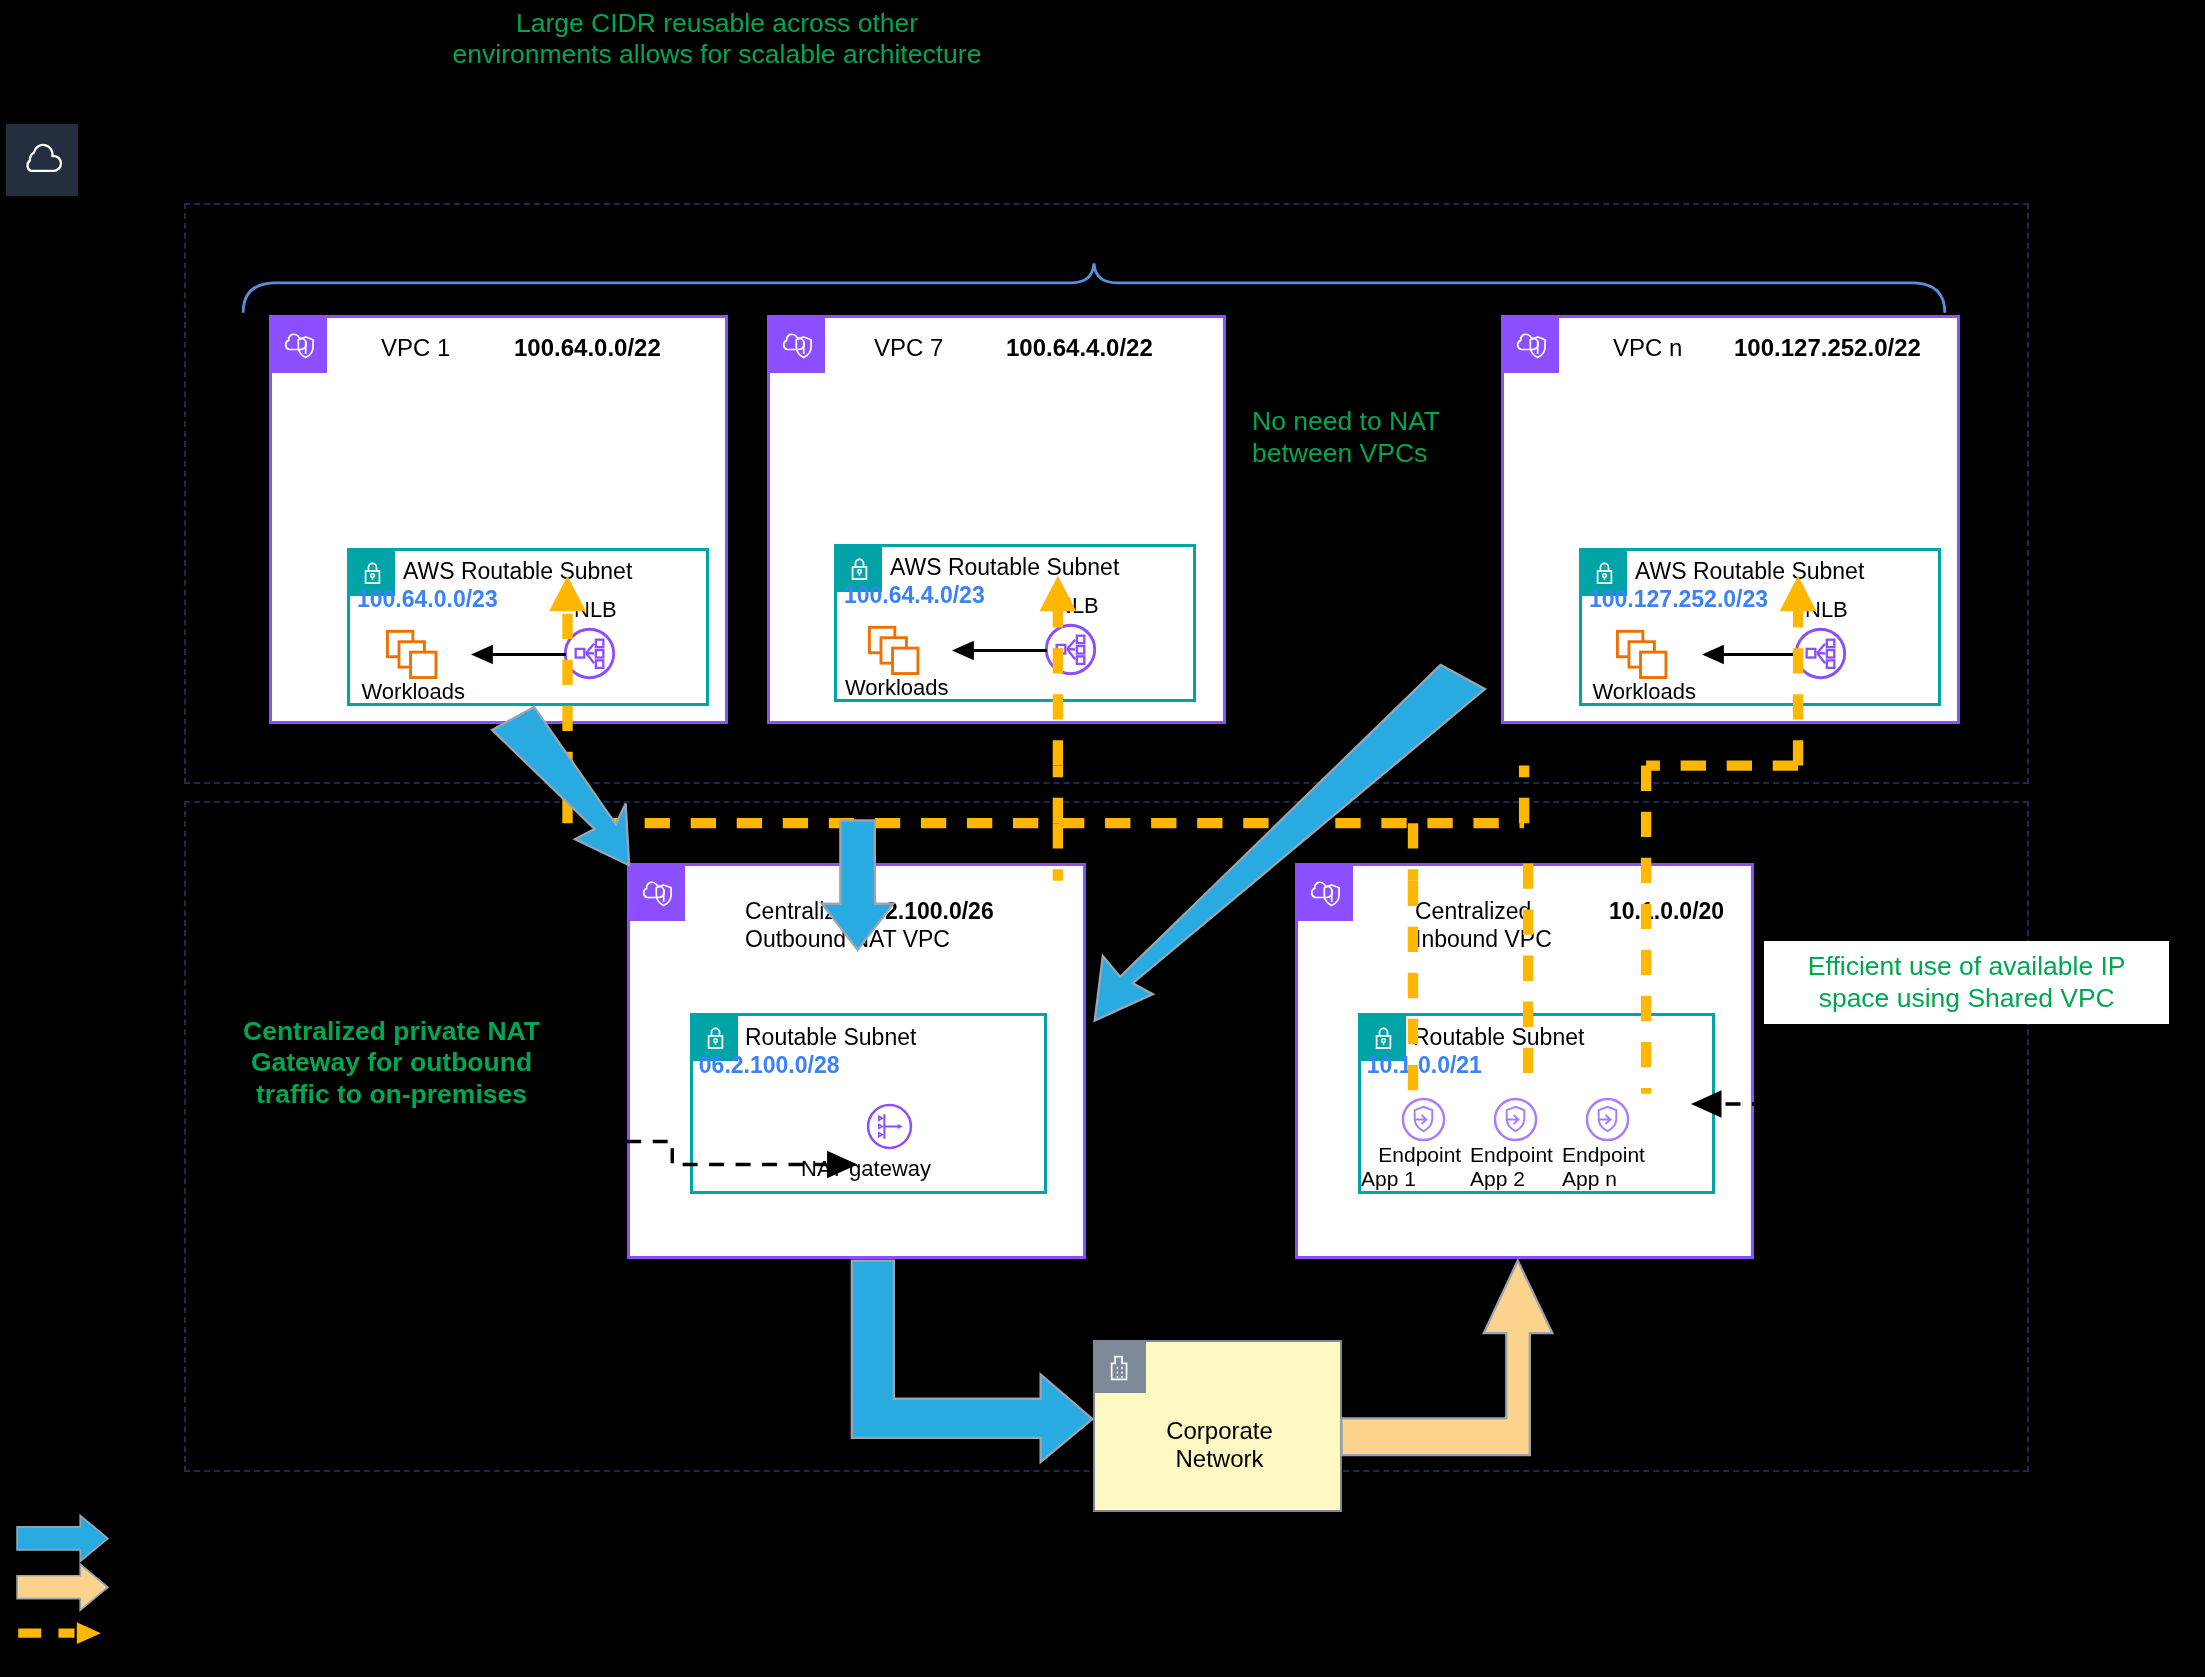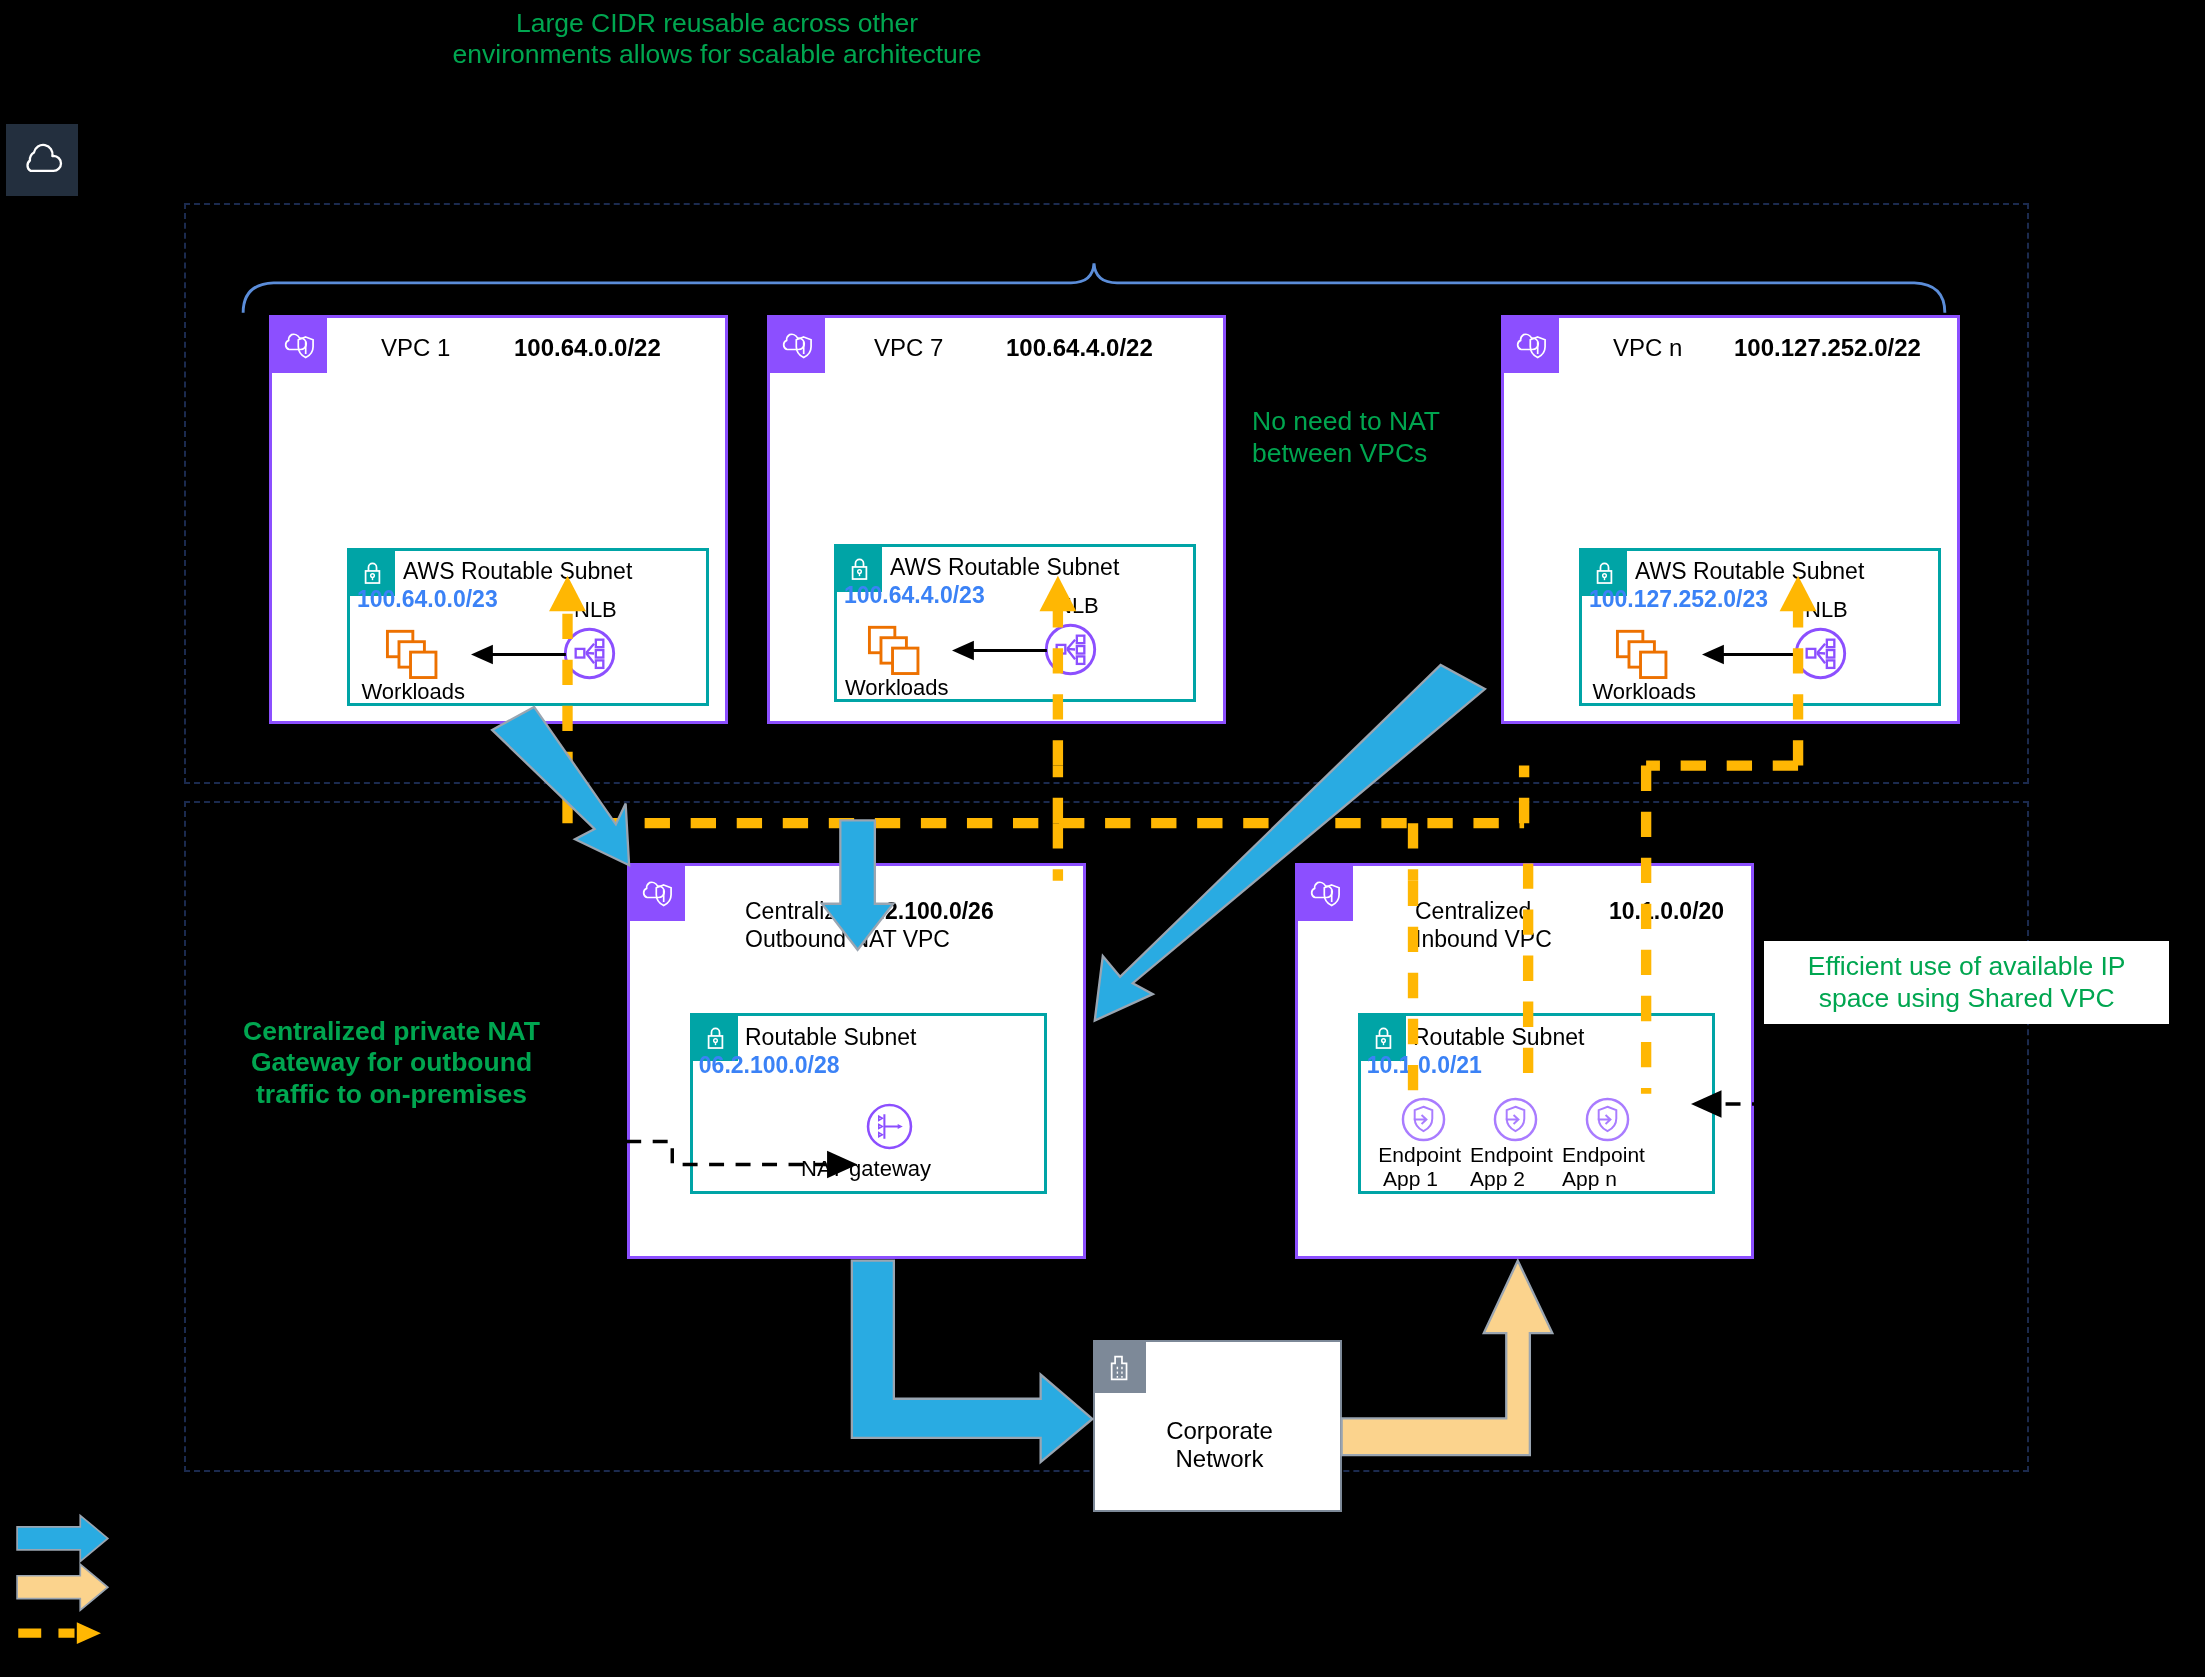--- a/index.html
+++ b/index.html
@@ -25,21 +25,21 @@
                 display:flex;align-items:center;justify-content:center;}
   .subnet-name{position:absolute;color:#000;font-size:23px;white-space:nowrap;}
   .subnet-cidr{position:absolute;color:#3b82f6;font-size:23px;font-weight:bold;white-space:nowrap;}
   
   .lbl{position:absolute;color:#000;font-size:22px;white-space:nowrap;}
   .lbl-c{position:absolute;color:#000;font-size:21px;text-align:left;line-height:1.08;}
   
   .note-green{position:absolute;color:#00a650;font-size:26.5px;line-height:1.18;}
   #note-efficient{background:#fff;padding:10.4px 12.7px;}
   
-  #corp-net{left:1093px;top:1340px;width:249px;height:172px;background:#ffffff;
+  #corp-net{left:1093px;top:1340px;width:249px;height:172px;background:#fef9c3;
             border:2.3px solid #7d8998;box-sizing:border-box;}
   #corp-badge{position:absolute;left:0;top:0;width:51px;height:51px;background:#7d8998;
               display:flex;align-items:center;justify-content:center;}
   #corp-label{position:absolute;left:0;top:75px;width:249px;text-align:center;color:#000;
               font-size:24px;line-height:1.18;}
   svg{display:block;overflow:visible;}
   #overlay{position:absolute;left:0;top:0;width:2205px;height:1678px;pointer-events:none;}
 </style>
 </head>
 <body>
@@ -261,21 +261,21 @@
     </div>
     <div class="subnet-name" style="left:52px;top:8px;">Routable Subnet</div>
     <div class="subnet-cidr" style="left:0px;top:36px;padding-left:5.8px;">10.1.0.0/21</div>
 
     <svg class="abs" style="left:40px;top:81px;" width="45" height="45" viewBox="0 0 92 92">
       <circle cx="46" cy="46" r="42" fill="#fff" stroke="#a97cff" stroke-width="5"></circle>
       <path d="M46 20 l18 7 v17 c0 14 -10 22 -18 26 c-8 -4 -18 -12 -18 -26 V27 z" fill="none" stroke="#a97cff" stroke-width="4"></path>
       <path d="M26 46 h24 M42 37 l10 9 l-10 9" fill="none" stroke="#a97cff" stroke-width="4"></path>
     </svg>
     <div class="lbl-c" style="left:17.3px;top:128px;width:92px;white-space:pre-line;">Endpoint</div>
-    <div class="lbl-c" style="left:22px;top:152px;width:92px;">App 1</div>
+    <div class="lbl-c" style="left:0;top:152px;width:92px;">App 1</div>
 
     <svg class="abs" style="left:132px;top:81px;" width="45" height="45" viewBox="0 0 92 92">
       <circle cx="46" cy="46" r="42" fill="#fff" stroke="#a97cff" stroke-width="5"></circle>
       <path d="M46 20 l18 7 v17 c0 14 -10 22 -18 26 c-8 -4 -18 -12 -18 -26 V27 z" fill="none" stroke="#a97cff" stroke-width="4"></path>
       <path d="M26 46 h24 M42 37 l10 9 l-10 9" fill="none" stroke="#a97cff" stroke-width="4"></path>
     </svg>
     <div class="lbl-c" style="left:109px;top:128px;width:92px;">Endpoint</div>
     <div class="lbl-c" style="left:109px;top:152px;width:92px;">App 2</div>
 
     <svg class="abs" style="left:224px;top:81px;" width="45" height="45" viewBox="0 0 92 92">

